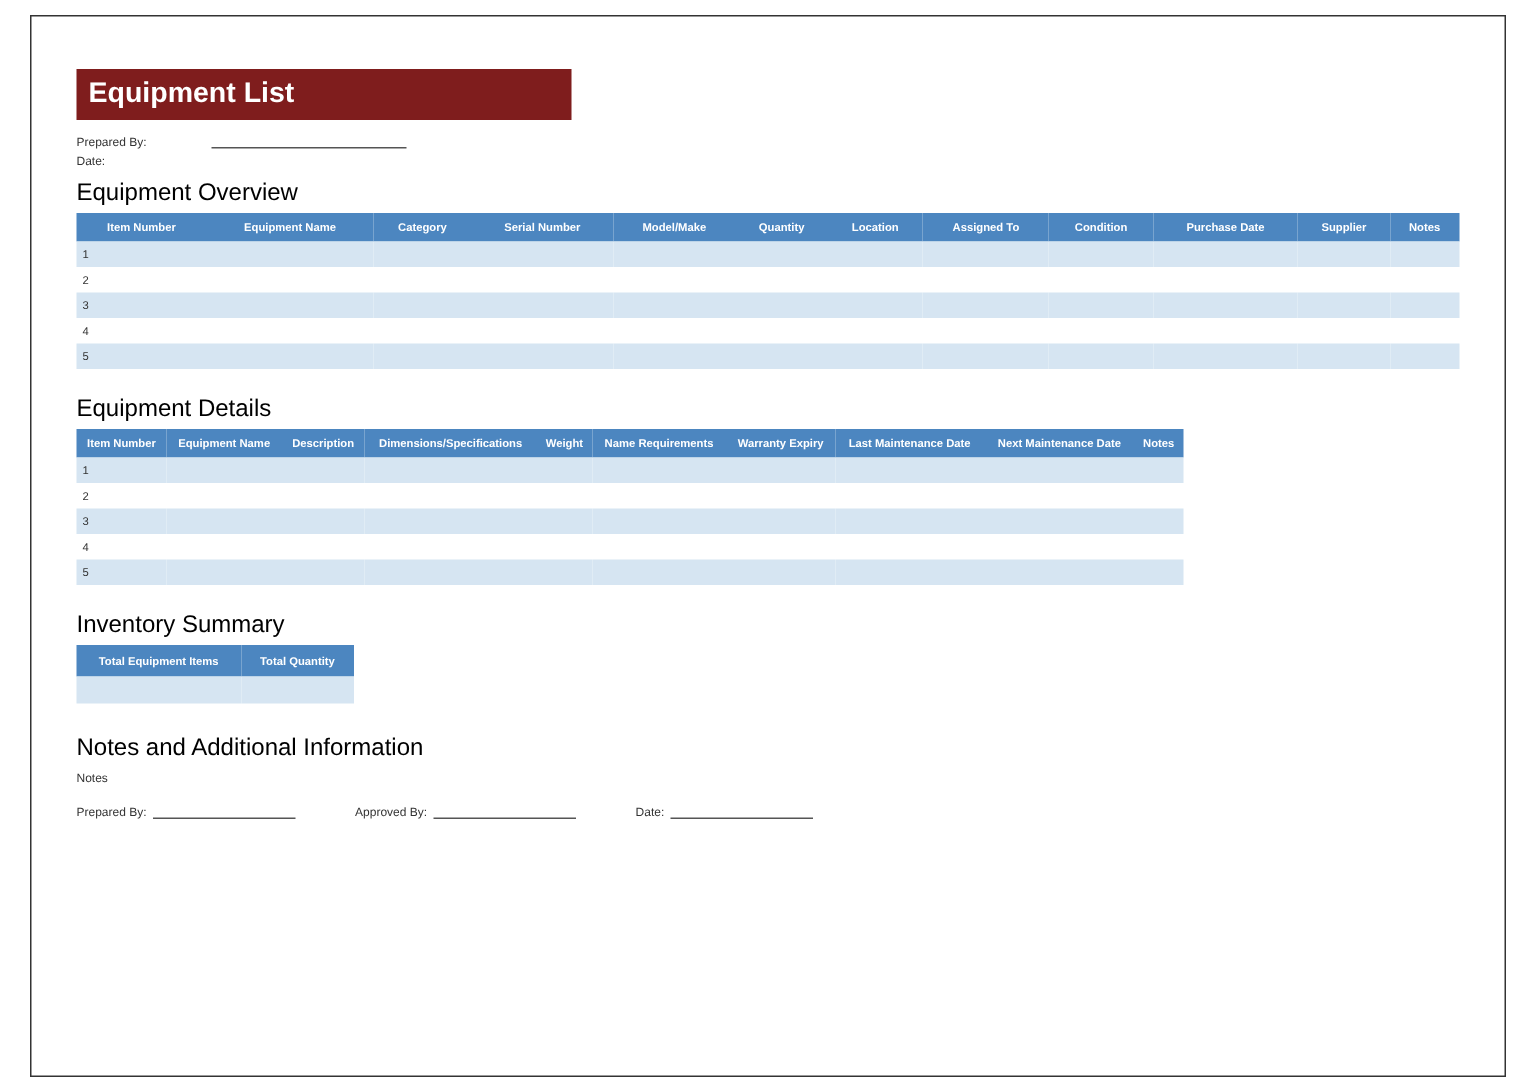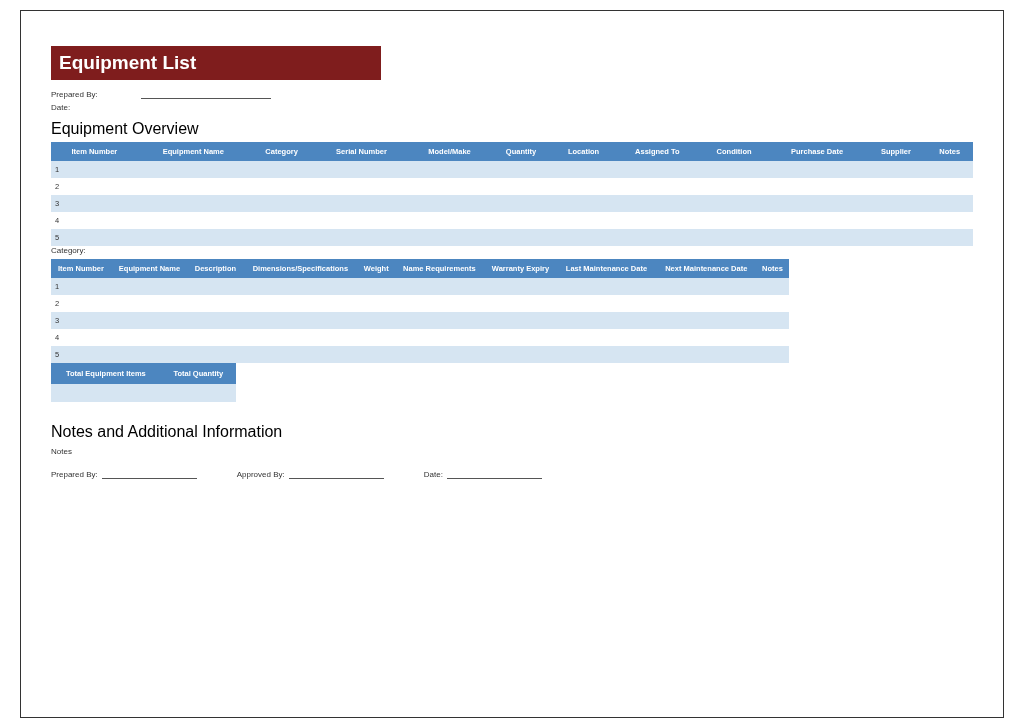--- a/index.html
+++ b/index.html
@@ -198,21 +198,21 @@
           <td></td>
           <td></td>
           <td></td>
           <td></td>
           <td></td>
           <td></td>
         </tr>
     </tbody>
   </table>
 
-  <div class="sub-label">Category:</div>
+  <div class="section-heading" style="margin-top:18px">Equipment Details</div>
 
   <table class="details">
     <thead>
         <tr>
       <th>Item Number</th>
       <th>Equipment Name</th>
       <th>Description</th>
       <th>Dimensions/Specifications</th>
       <th>Weight</th>
       <th>Name Requirements</th>
@@ -279,20 +279,21 @@
           <td></td>
           <td></td>
           <td></td>
           <td></td>
           <td></td>
           <td></td>
         </tr>
     </tbody>
   </table>
 
+  <div class="section-heading" style="margin-top:18px">Inventory Summary</div>
 
   <table class="summary">
     <thead>
         <tr>
       <th style="padding:6px 8px">Total Equipment Items</th>
       <th style="padding:6px 8px">Total Quantity</th>
     </tr>
       </thead>
     <tbody>
       <tr>

